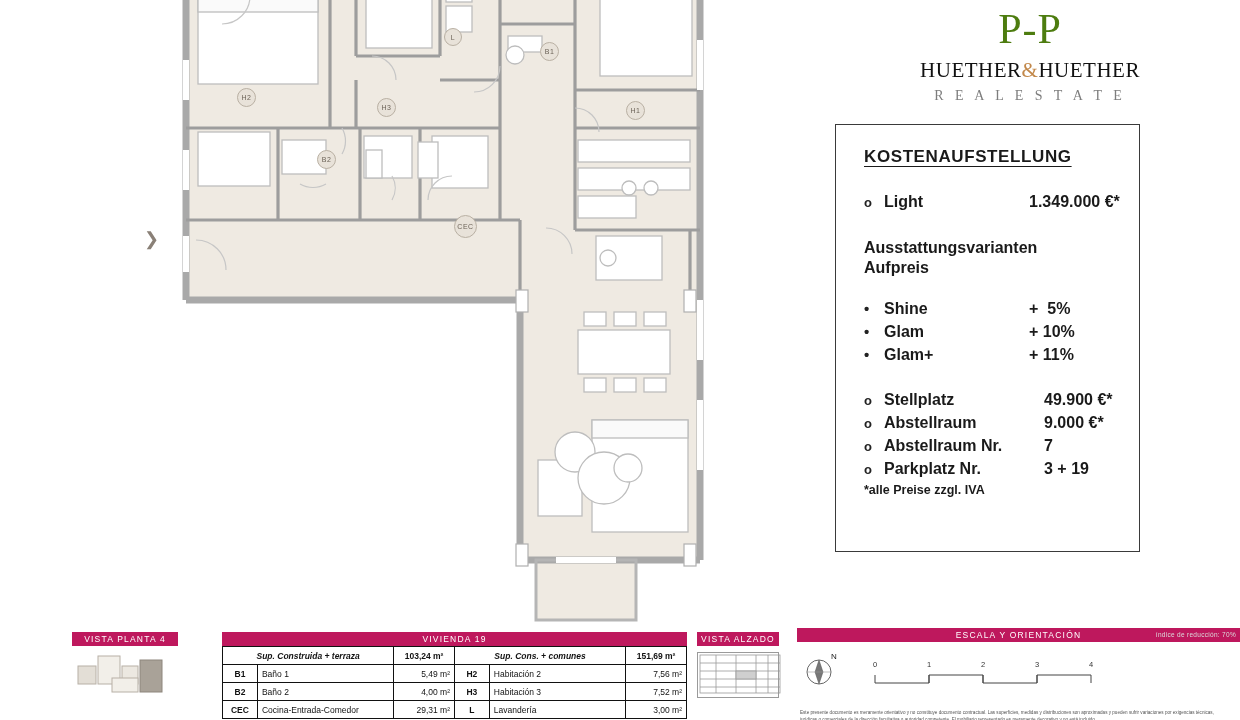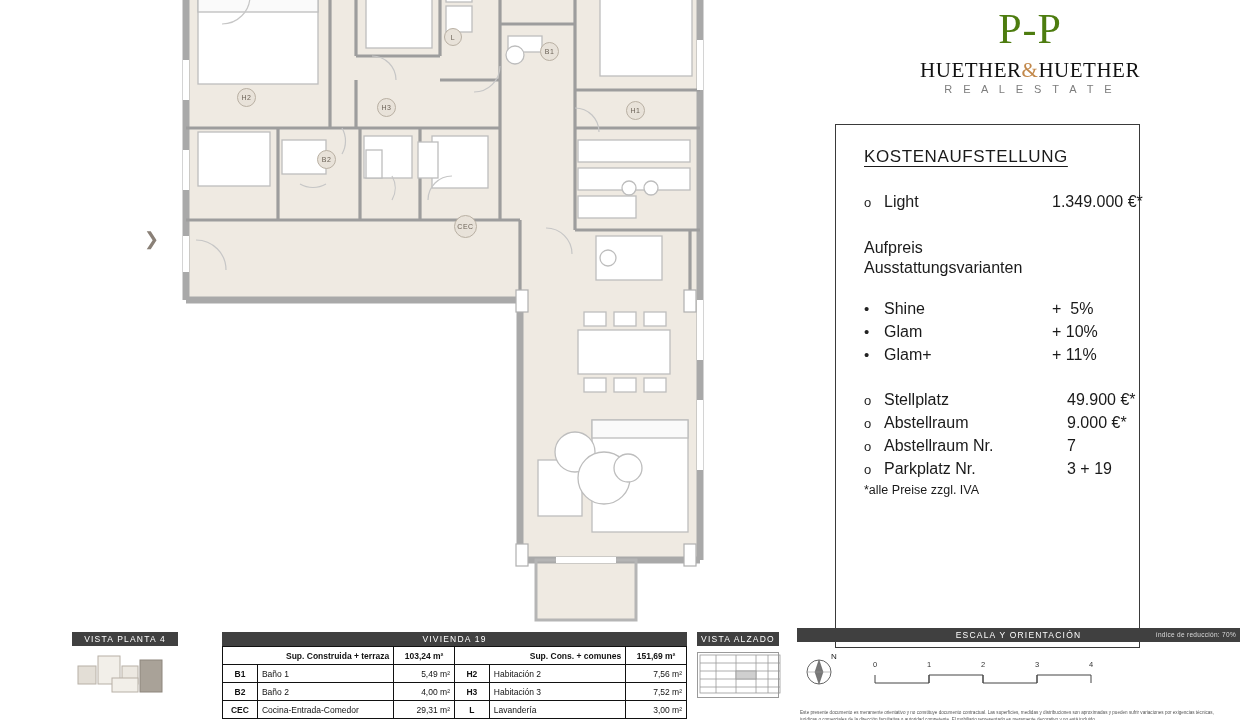--- a/index.html
+++ b/index.html
@@ -72,35 +72,37 @@
     margin-bottom: 8px;
   }
   .logo-name {
     font-family: "Liberation Serif", serif;
     font-size: 21px;
     letter-spacing: .5px;
     color: #111;
   }
   .logo-name .amp { color: #c2884a; }
   .logo-sub {
-    font-family: Liberation Sans, sans-serif;
-    font-size: 11px;
+    font-family: Liberation Serif, serif;
+    font-size: 14px;
     letter-spacing: 4px;
     color: #7d7d7d;
+    margin-top: 5px;
   }
 
   #cost-box {
     position: absolute;
     left: 15px;
     top: 124px;
     width: 305px;
-    height: 524px;
+    height: 428px;
     border: 1px solid #3a3a3a;
     box-sizing: border-box;
     padding: 22px 26px 0 28px;
+    font-weight: bold;
   }
   #cost-title {
     font-size: 17px;
     letter-spacing: .6px;
     text-decoration: underline;
     text-underline-offset: 4px;
     margin-bottom: 26px;
   }
   .cost-row {
     display: flex;
@@ -115,37 +117,37 @@
     color: #222;
   }
   .bullet-dot {
     width: 20px;
     flex: 0 0 20px;
     font-size: 15px;
     color: #222;
   }
   .cost-label { flex: 0 0 145px; }
   .cost-label.wide { flex: 0 0 160px; }
-  .cost-value { text-align: left; white-space: pre; margin-left: 23px; }
+  .cost-value { text-align: left; white-space: pre; }
 
   .block-gap { height: 22px; }
   .plain-line { font-size: 16px; line-height: 1.25; }
   .footnote { font-size: 12.5px; }
 
   
   #bottom {
     position: absolute;
     left: 0;
     top: 628px;
     width: 1240px;
     height: 92px;
   }
 
   .strip-head {
-    background: #404040;
+    background: #be185d;
     color: #ffffff;
     font-size: 8.5px;
     letter-spacing: 1.2px;
     height: 14px;
     line-height: 14px;
     text-align: center;
   }
 
   
   #vista-planta {
@@ -175,21 +177,21 @@
   #vivienda td {
     border: 1px solid #111;
     padding: 2px 4px;
     height: 13px;
     color: #111;
   }
   .t-code { width: 26px; font-weight: bold; text-align: center; }
   .t-name { width: 128px; }
   .t-area { width: 52px; text-align: right; color:#444; }
   .sum-row td { font-weight: bold; }
-  .sum-label { text-align: right; }
+  .sum-label { text-align: center; font-style: italic; }
   .sum-val { text-align: center; }
 
   
   #vista-alzado {
     position: absolute;
     left: 697px;
     top: 4px;
     width: 82px;
   }
   #alzado-draw {
@@ -403,22 +405,22 @@
     <div id="cost-title">KOSTENAUFSTELLUNG</div>
 
     <div class="cost-row">
       <span class="bullet-o">o</span>
       <span class="cost-label">Light</span>
       <span class="cost-value">1.349.000 €*</span>
     </div>
 
     <div class="block-gap"></div>
 
+    <div class="plain-line">Ausstattungsvarianten</div>
     <div class="plain-line">Aufpreis</div>
-    <div class="plain-line">Ausstattungsvarianten</div>
 
     <div class="block-gap"></div>
 
     <div class="cost-row">
       <span class="bullet-dot">•</span>
       <span class="cost-label">Shine</span>
       <span class="cost-value">+  5%</span>
     </div>
     <div class="cost-row">
       <span class="bullet-dot">•</span>

